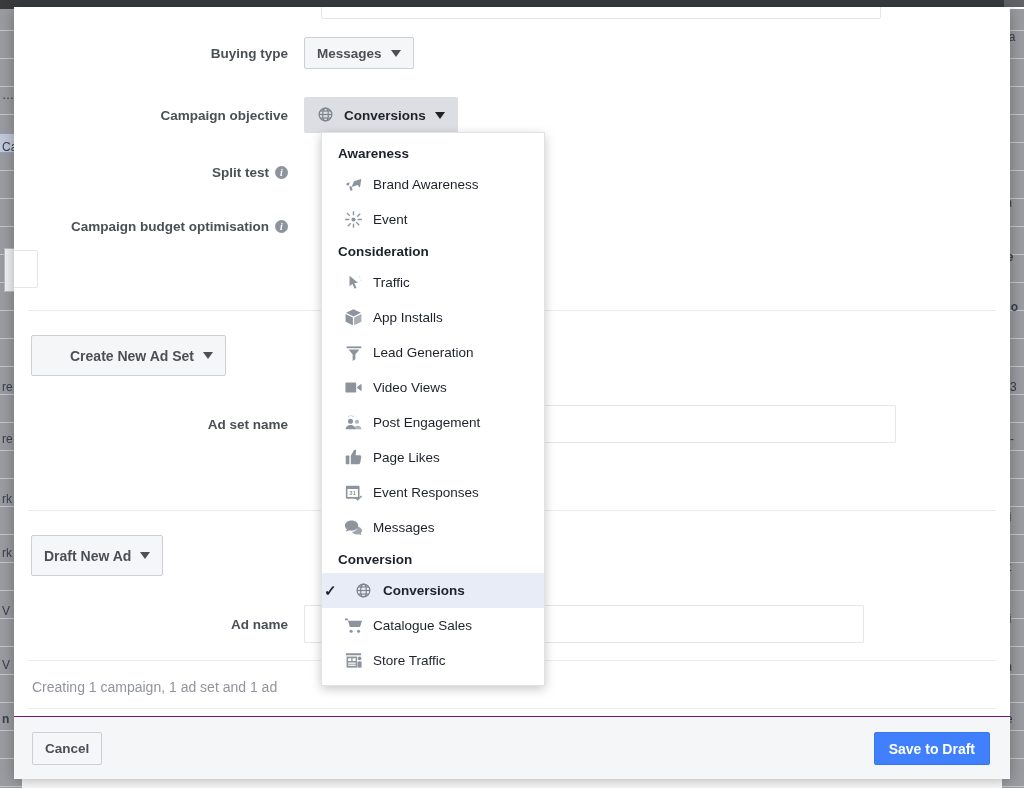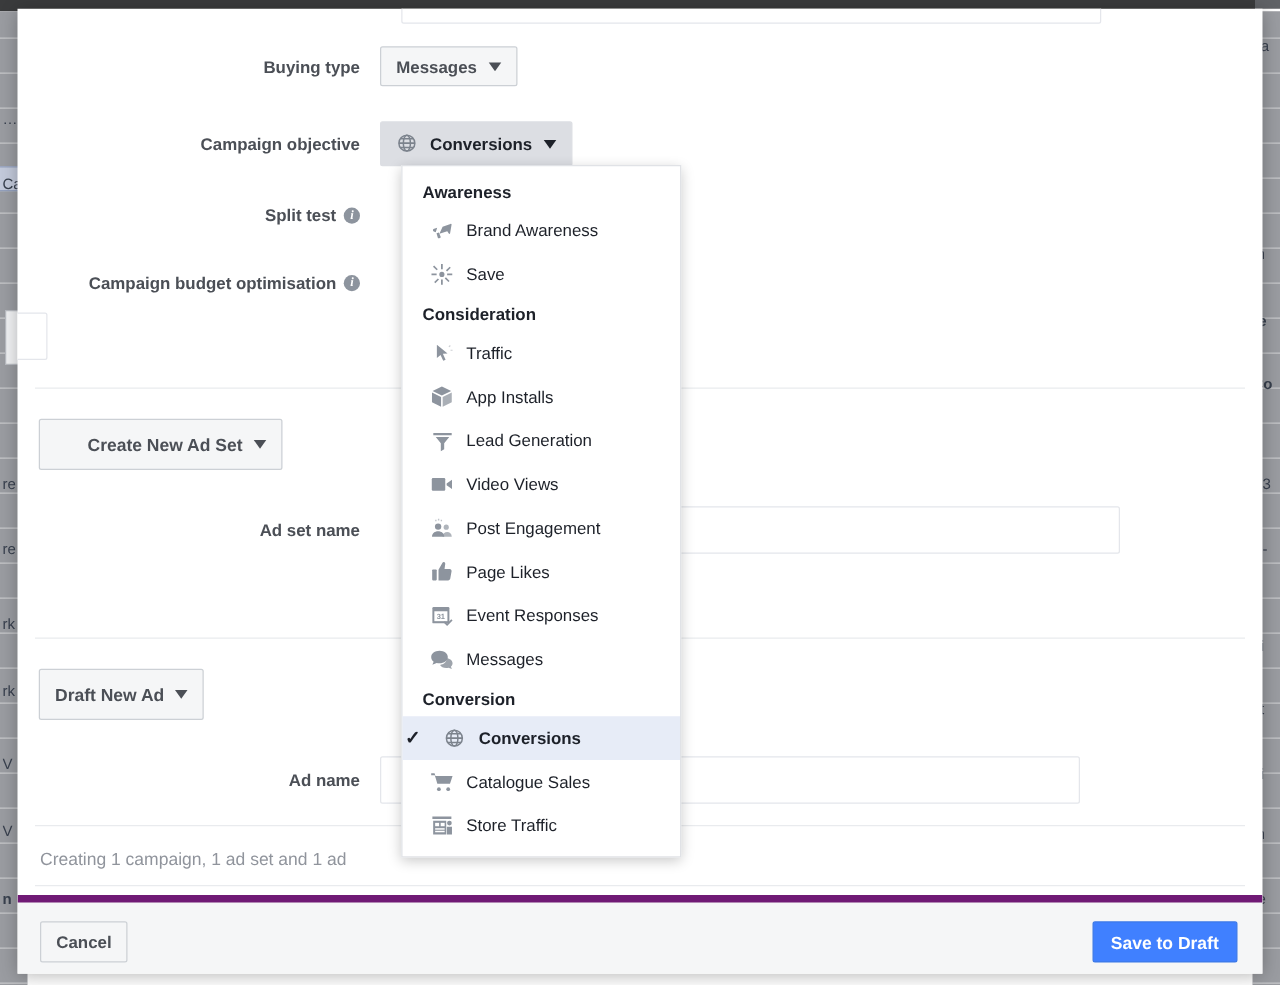--- a/index.html
+++ b/index.html
@@ -152,21 +152,21 @@
     font-size: 14px;
     color: #90949c;
   }
 
   
   #modal-footer {
     position: absolute;
     left: 0; right: 0; bottom: 0;
     height: 63px;
     background: #f5f6f7;
-    border-top: 6px solid #701a75;
+    border-top: 1px solid #701a75;
     padding-left: 30px;
   }
   #cancel-button {
     position: absolute; left: 18px; top: 15px;
     height: 33px;
   }
   #save-draft-button {
     position: absolute; right: 20px; top: 15px;
     height: 33px;
     background: #4080ff;
@@ -408,21 +408,21 @@
           <span>Brand Awareness</span>
         </div>
         <div class="menu-item">
           <span class="mi-icon">
             <svg width="19" height="19" viewBox="0 0 24 24" fill="currentColor">
               <circle cx="12" cy="12" r="2.6"></circle>
               <path d="M11.1 1.5h1.8v5.2h-1.8zM11.1 17.3h1.8v5.2h-1.8zM1.5 11.1h5.2v1.8H1.5zM17.3 11.1h5.2v1.8h-5.2z"></path>
               <path d="M4.2 3l3.7 3.7-1.2 1.2L3 4.2zM16.1 14.9l3.7 3.7-1.2 1.2-3.7-3.7zM19.8 4.2l-3.7 3.7 1.2 1.2 3.7-3.7zM7.9 16.1L4.2 19.8l1.2 1.2 3.7-3.7z"></path>
             </svg>
           </span>
-          <span>Save</span>
+          <span>Event</span>
         </div>
         <div class="menu-group-label">Consideration</div>
         <div class="menu-item">
           <span class="mi-icon">
             <svg width="18" height="18" viewBox="0 0 24 24" fill="currentColor">
               <path d="M6 2.4l11.4 9.2-5 .4 2.9 6.3-2.5 1.2-2.9-6.3-3.9 3.2z"></path>
               <path d="M18.4 4.2l1.5-1.5.9.9-1.5 1.5zM20.6 7.6h2.1v1.2h-2.1z" opacity=".45"></path>
             </svg>
           </span>
           <span>Traffic</span>

